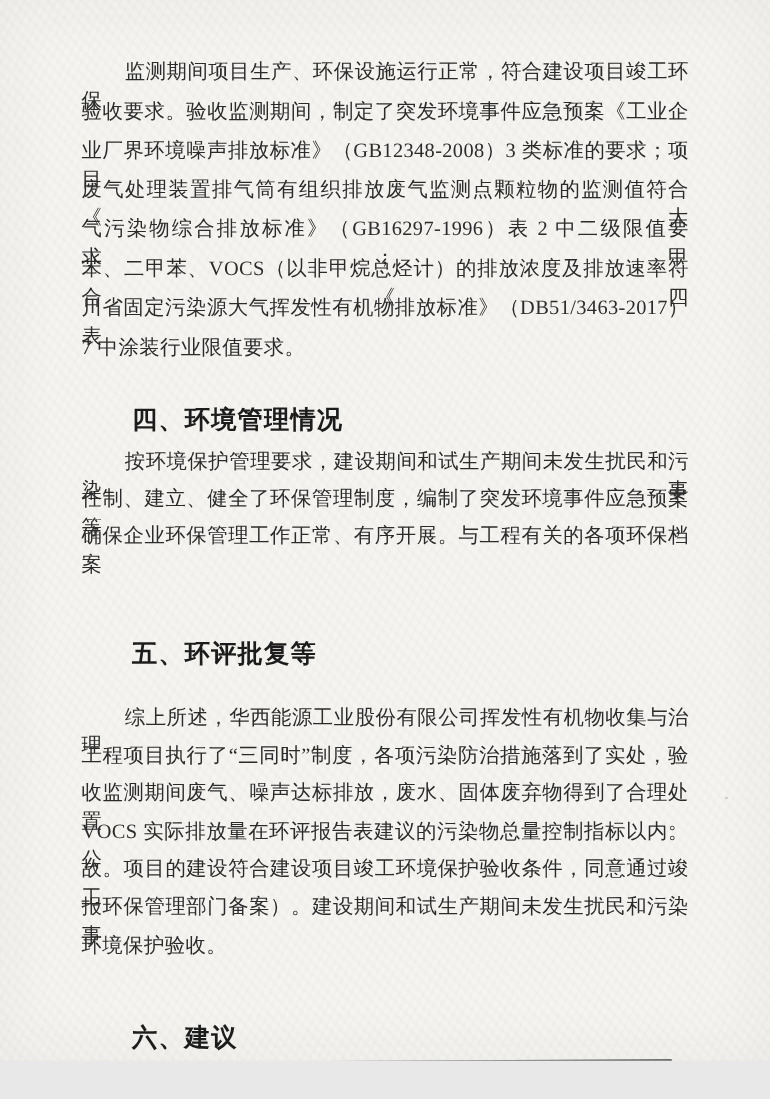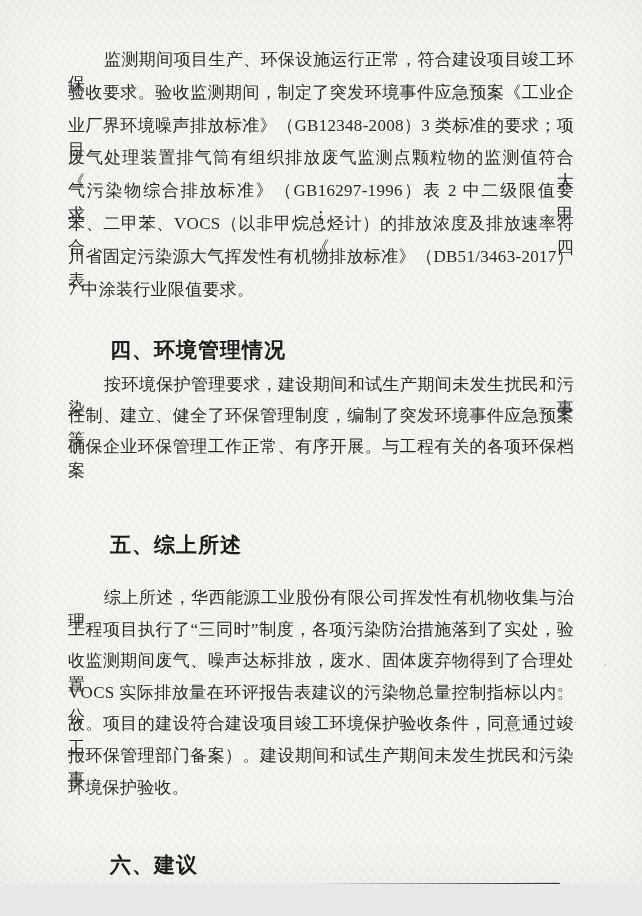--- a/index.html
+++ b/index.html
@@ -86,21 +86,21 @@
   </div>
 
   <h2 class="heading" style="top:336px">四、环境管理情况</h2>
 
   <div class="textcol para p-envmgmt" style="top:373px">
     <div class="line indent">按环境保护管理要求，建设期间和试生产期间未发生扰民和污染事</div>
     <div class="line">任制、建立、健全了环保管理制度，编制了突发环境事件应急预案等，</div>
     <div class="line">确保企业环保管理工作正常、有序开展。与工程有关的各项环保档案</div>
   </div>
 
-  <h2 class="heading" style="top:531px">五、综上所述</h2>
+  <h2 class="heading" style="top:531px">五、环评批复等</h2>
 
   <div class="textcol para p-concl" style="top:586px">
     <div class="line indent">综上所述，华西能源工业股份有限公司挥发性有机物收集与治理</div>
     <div class="line">工程项目执行了“三同时”制度，各项污染防治措施落到了实处，验</div>
     <div class="line">收监测期间废气、噪声达标排放，废水、固体废弃物得到了合理处置。</div>
     <div class="line">VOCS 实际排放量在环评报告表建议的污染物总量控制指标以内。公</div>
     <div class="line">故。项目的建设符合建设项目竣工环境保护验收条件，同意通过竣工</div>
     <div class="line">报环保管理部门备案）。建设期间和试生产期间未发生扰民和污染事</div>
     <div class="line short">环境保护验收。</div>
   </div>

